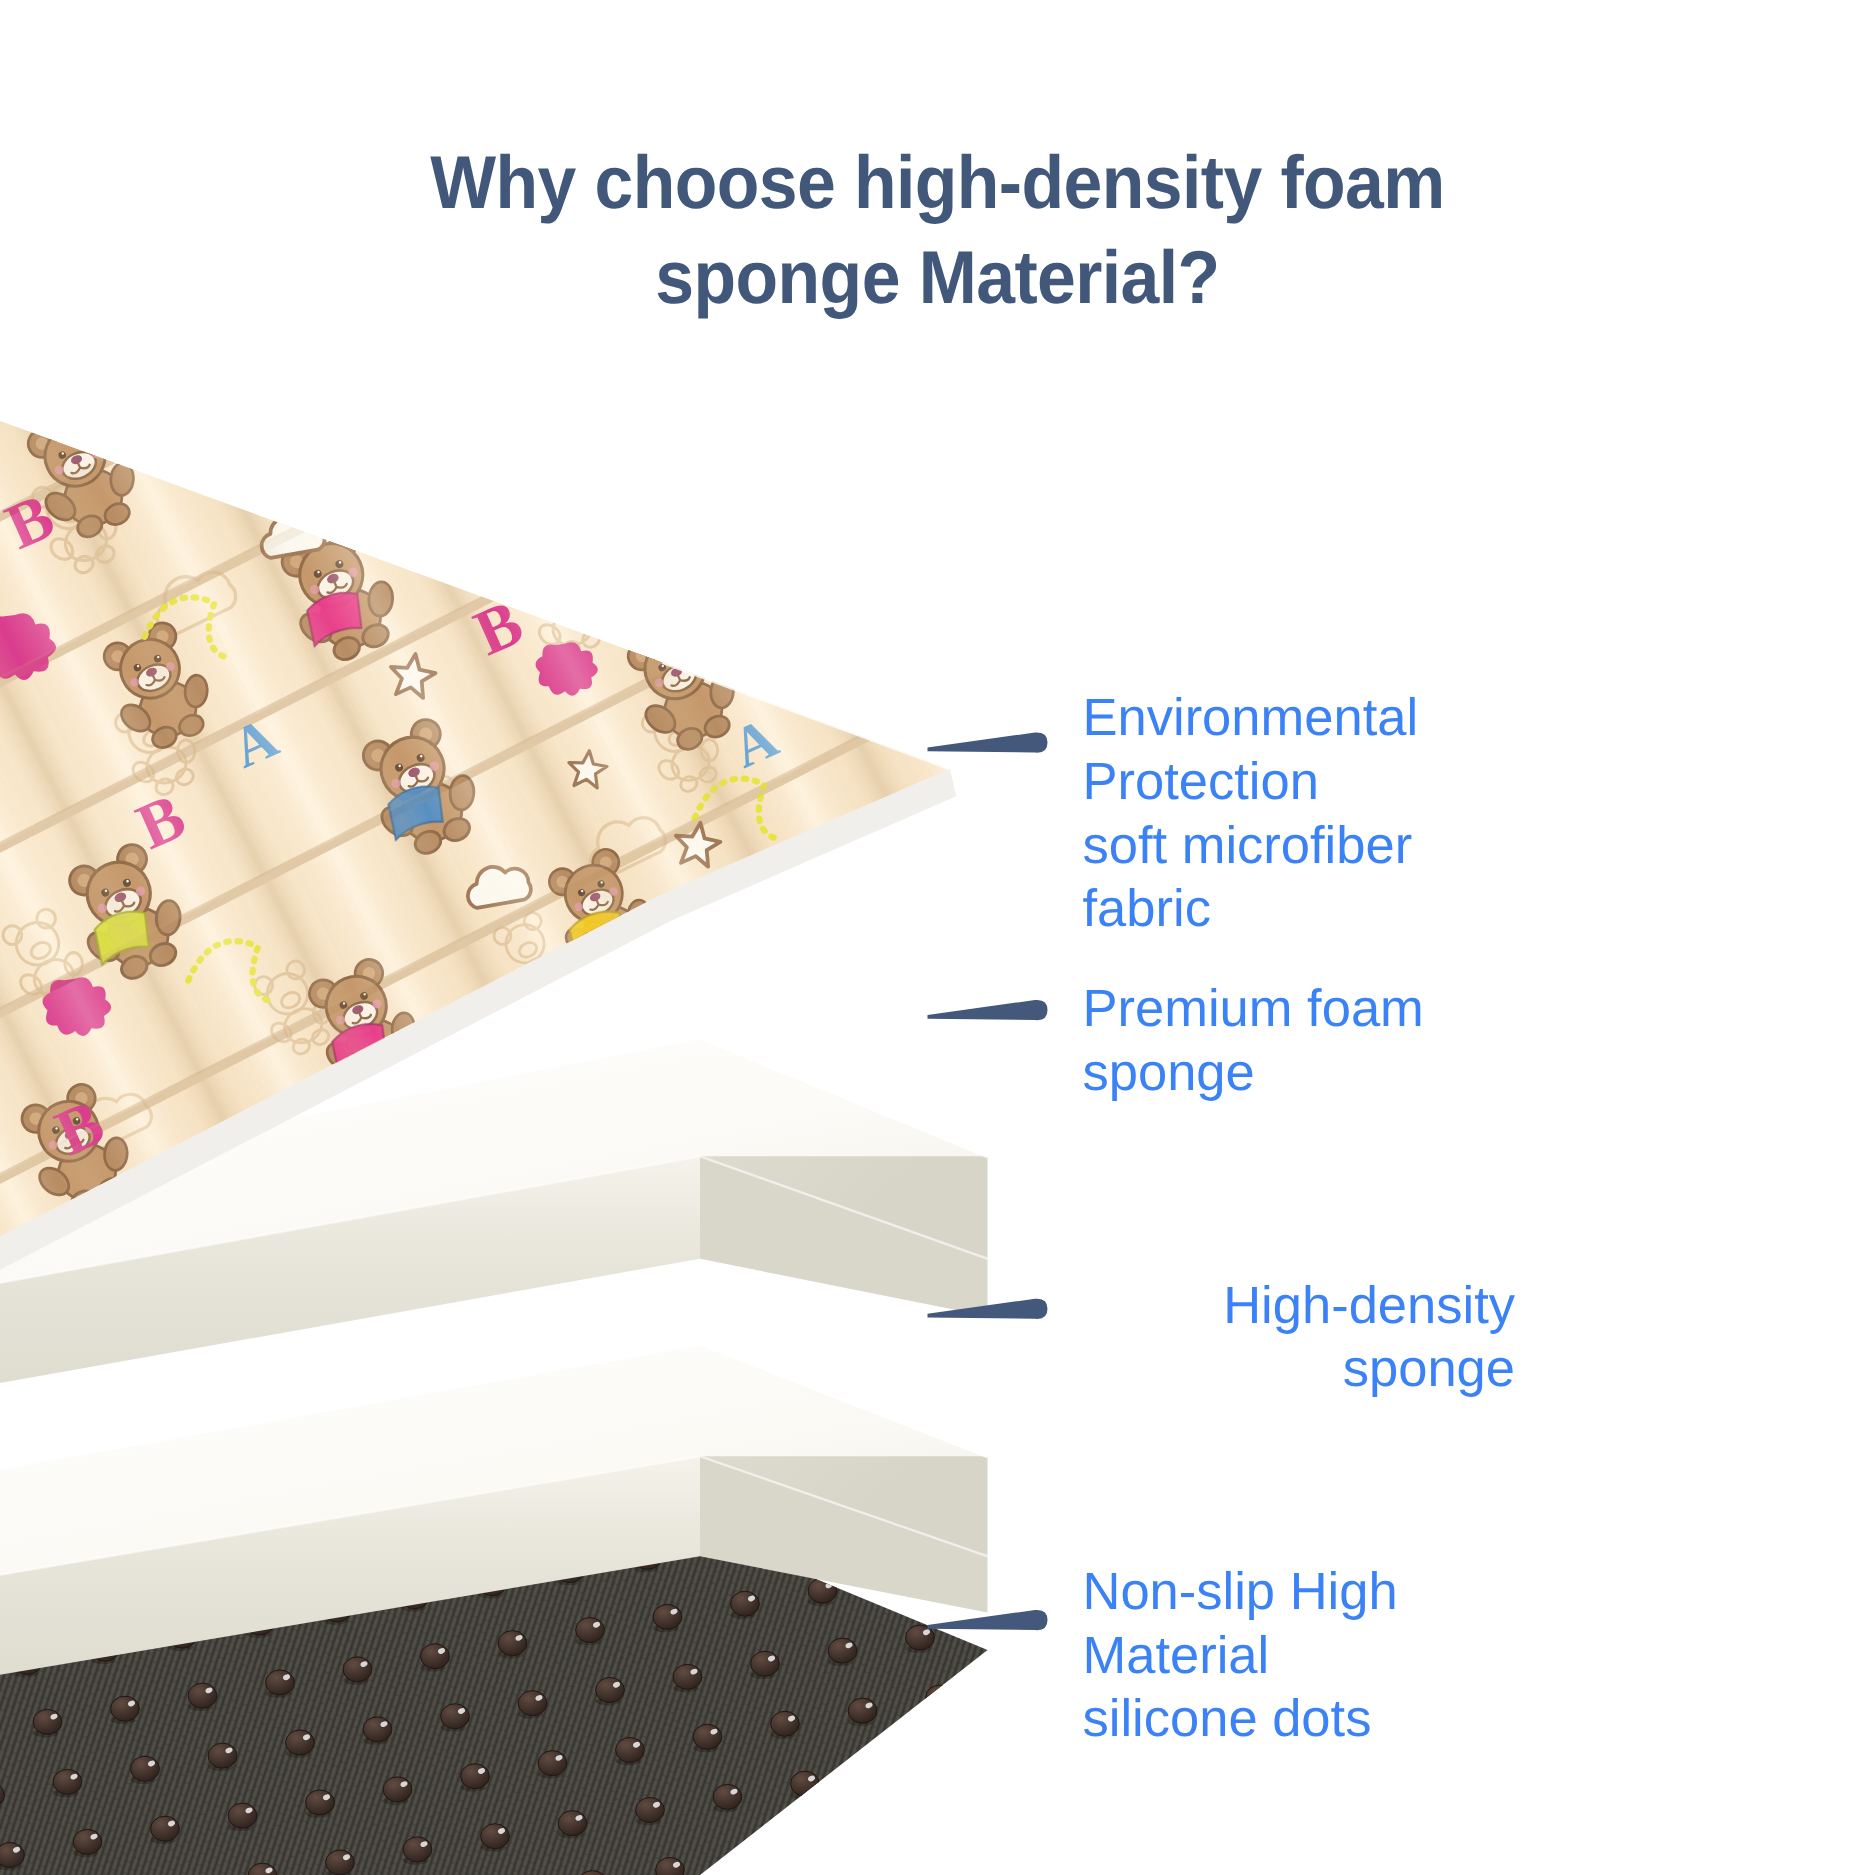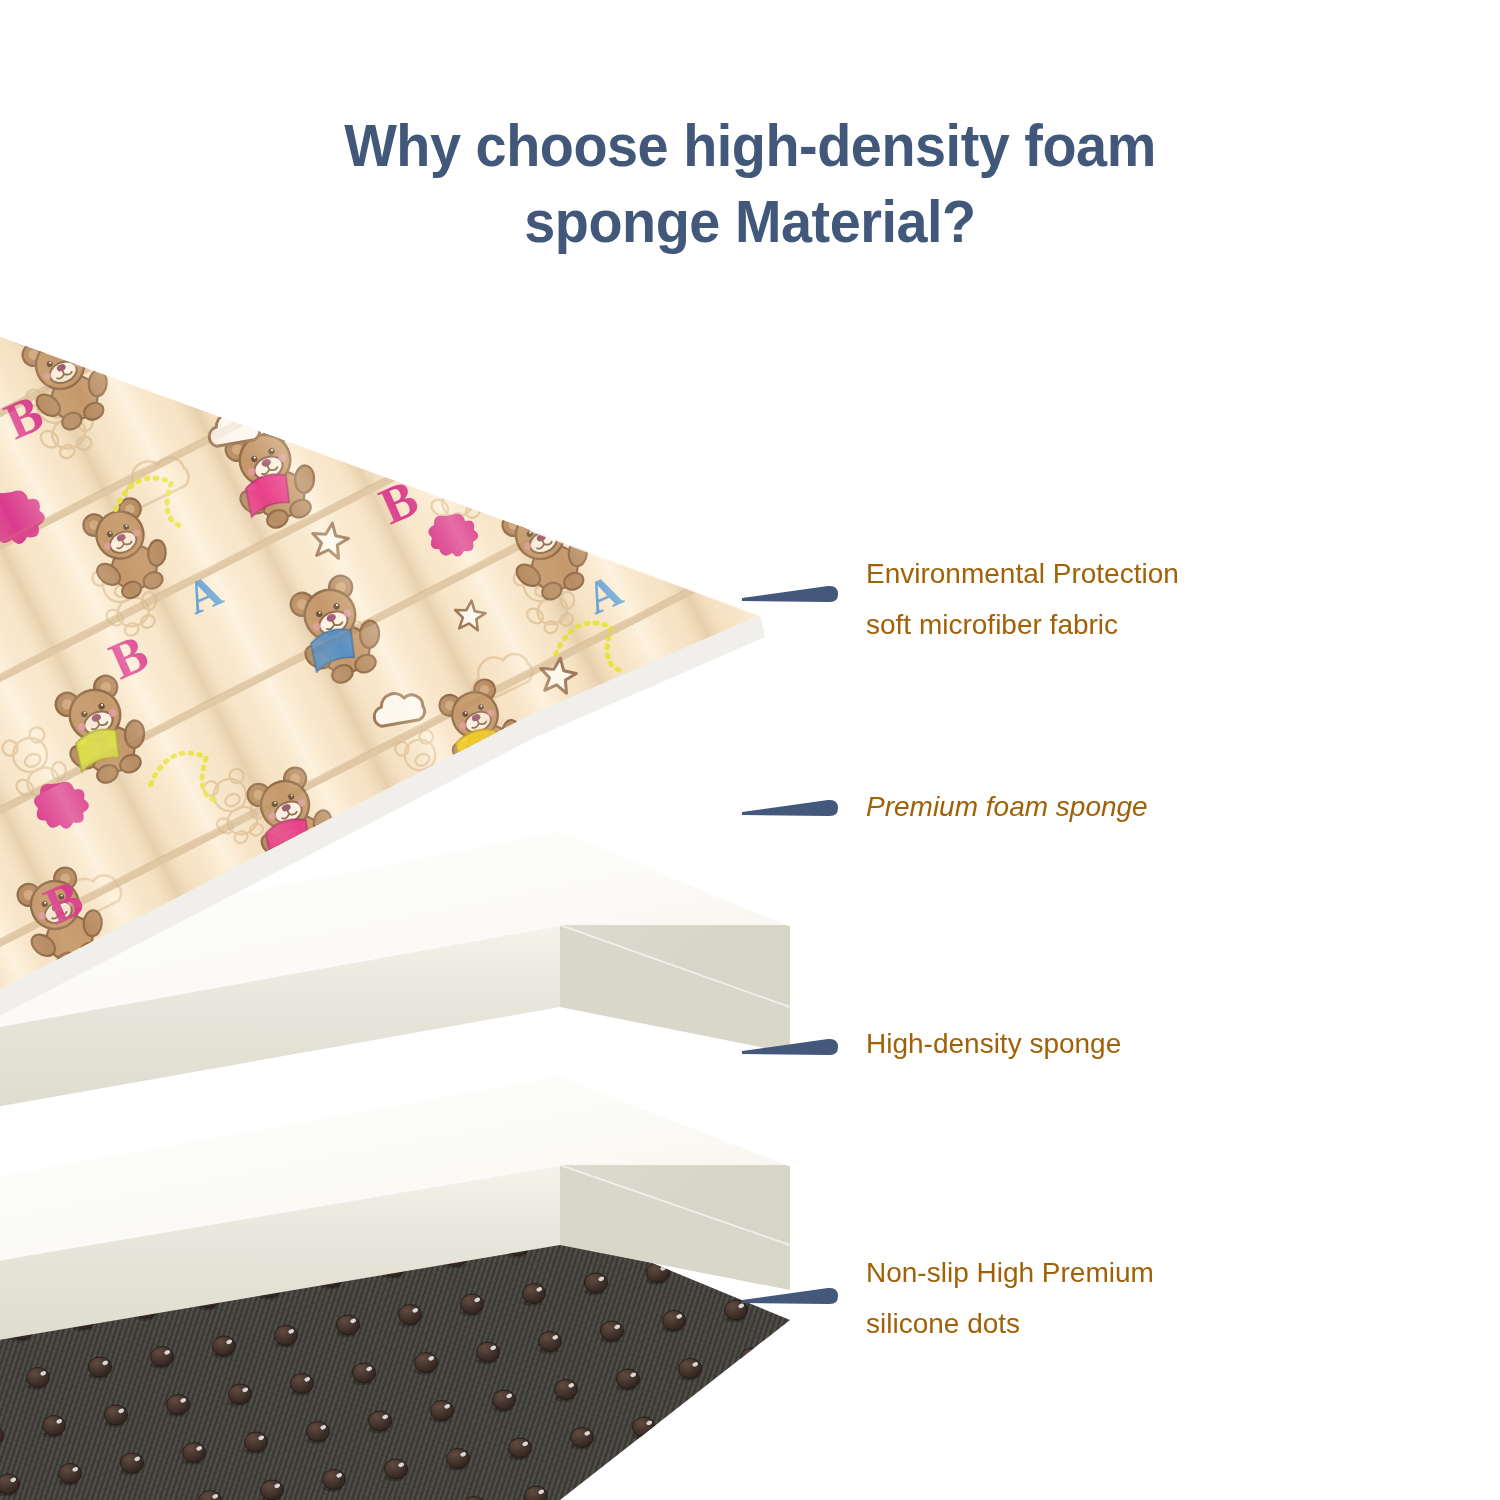--- a/index.html
+++ b/index.html
@@ -32,30 +32,30 @@
     white-space:nowrap;
   }
 
   
   #diagram{position:absolute;left:0;top:285px;width:900px;height:1215px;}
   #diagram svg{display:block;}
 
   
   .callout{
     position:absolute;
-    color:#a16207;
+    color:#3b82f6;
     font-family:"Liberation Sans", sans-serif;
     font-weight:normal;
-    font-size:28px;
+    font-size:42px;
     line-height:51px;
     white-space:pre-line;
     letter-spacing:0px;
   }
   .callout.c1{left:866px;top:548px;}
-  .callout.c2{left:866px;top:781px;font-style:italic;}
+  .callout.c2{left:866px;top:781px;}
   .callout.c3{left:866px;top:1018px;text-align:right;}
   .callout.c4{left:866px;top:1247px;}
 
   
   #leaders{position:absolute;left:0;top:0;width:1500px;height:1500px;pointer-events:none;}
 </style>
 </head>
 <body>
 
 <div id="stage">
@@ -583,16 +583,16 @@
       <path d="M742,812 L828,800 q10,-1 10,8 q0,9 -10,8 L742,815 Z"></path>
       <path d="M742,1051 L828,1039 q10,-1 10,8 q0,9 -10,8 L742,1054 Z"></path>
       <path d="M742,1300 L828,1288 q10,-1 10,8 q0,9 -10,8 L742,1303 Z"></path>
     </g>
   </svg>
 
   <div class="callout c1">Environmental Protection
 soft microfiber fabric</div>
   <div class="callout c2">Premium foam sponge</div>
   <div class="callout c3">High-density sponge</div>
-  <div class="callout c4">Non-slip High Premium
+  <div class="callout c4">Non-slip High Material
 silicone dots</div>
 
 </div>
 
 </body></html>

